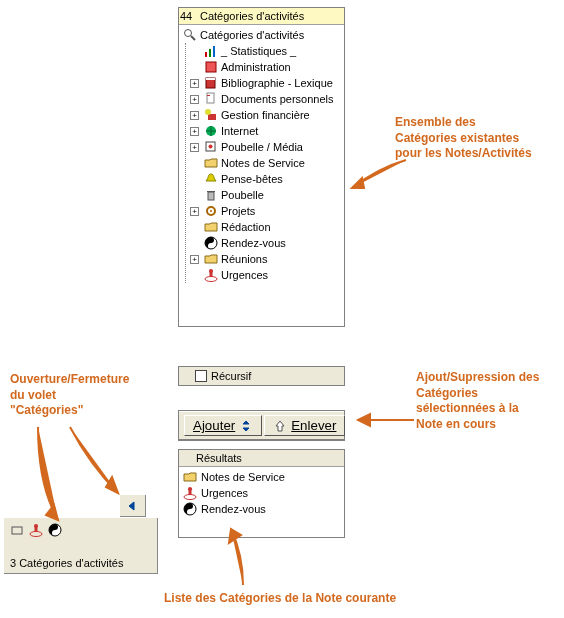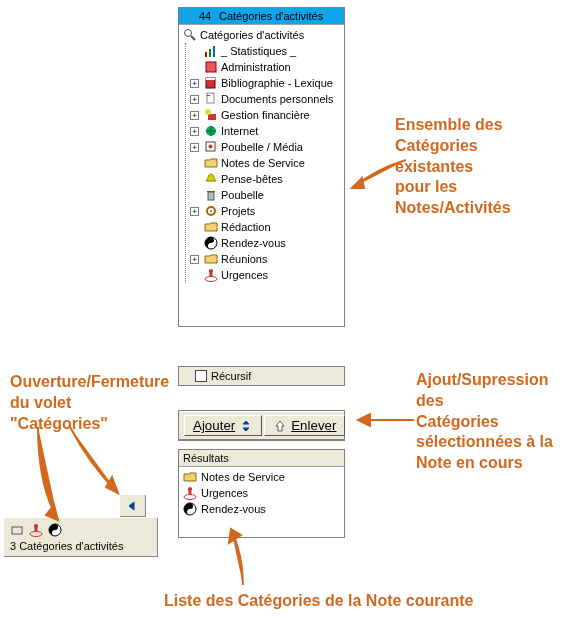--- a/index.html
+++ b/index.html
@@ -15,22 +15,22 @@
   }
   
   .panel {
     position: absolute;
     border: 1px solid #808080;
   }
   .panel-inner {
     background: #ece9d8;
   }
   .panel-header {
-    background: #0ea5e9;
-    padding: 2px 20px;
+    background: #fef9c3;
+    padding: 2px 1px;
     border-bottom: 1px solid #a0a0a0;
     display: flex;
     gap: 4px;
   }
   .panel-body {
     background: #fff;
     overflow: auto;
   }
 
   
@@ -84,46 +84,46 @@
     border: 1px solid #888;
     border-top-color:#fff; border-left-color:#fff;
     border-right-color:#555; border-bottom-color:#555;
     background:#ece9d8;
     padding: 2px 8px;
     cursor:pointer;
     display:inline-flex; align-items:center; gap:4px;
   }
 
   
-  .res-header { background:#ece9d8; padding:2px 4px; border-bottom:1px solid #a0a0a0; }
+  .res-header { background:#ece9d8; padding:2px 17px; border-bottom:1px solid #a0a0a0; }
   .res-body { background:#fff; min-height:70px; padding:2px; }
   .res-item { display:flex; align-items:center; gap:4px; padding:1px 2px; }
 
   
   .callout {
     position:absolute;
     color:#d2691e;
     font-weight:bold;
-    font-size:16px;
+    font-size:12px;
     line-height:1.3;
   }
   .arrow { position:absolute; }
   .arrow svg { width:100%; height:100%; overflow:visible; }
   .arrow path, .arrow line, .arrow polygon { stroke:#d2691e; fill:#d2691e; stroke-width:2; }
 
   
   .mini {
     position:absolute;
     background:#ece9d8;
     border-right:1px solid #888;
     border-bottom:1px solid #888;
     padding:3px 4px;
   }
   .mini-row { display:flex; gap:5px; align-items:center; padding:2px 2px; }
-  .count-row { padding:1px 2px; }
+  .count-row { padding:1px 2px;margin-top:17px; }
 </style>
 </head>
 <body>
 
 <svg width="0" height="0" style="position:absolute">
   <symbol id="folder" viewBox="0 0 14 14">
       <path fill="#f2d06b" stroke="#8a6d1a" d="M1 4h5l1-1h6v8H1z"></path>
     </symbol>
   <symbol id="chart" viewBox="0 0 14 14">
       <rect x="1" y="8" width="2" height="5" fill="#c00"></rect>

